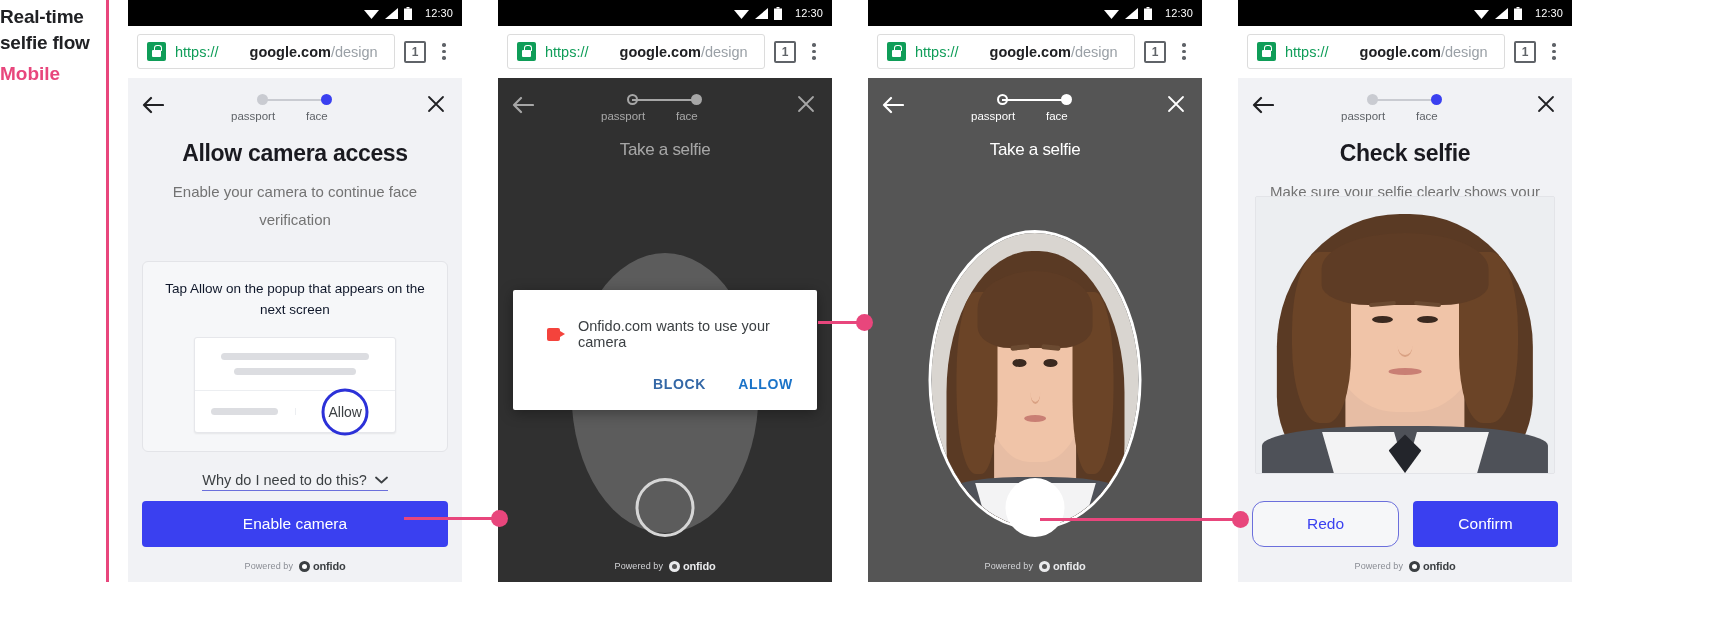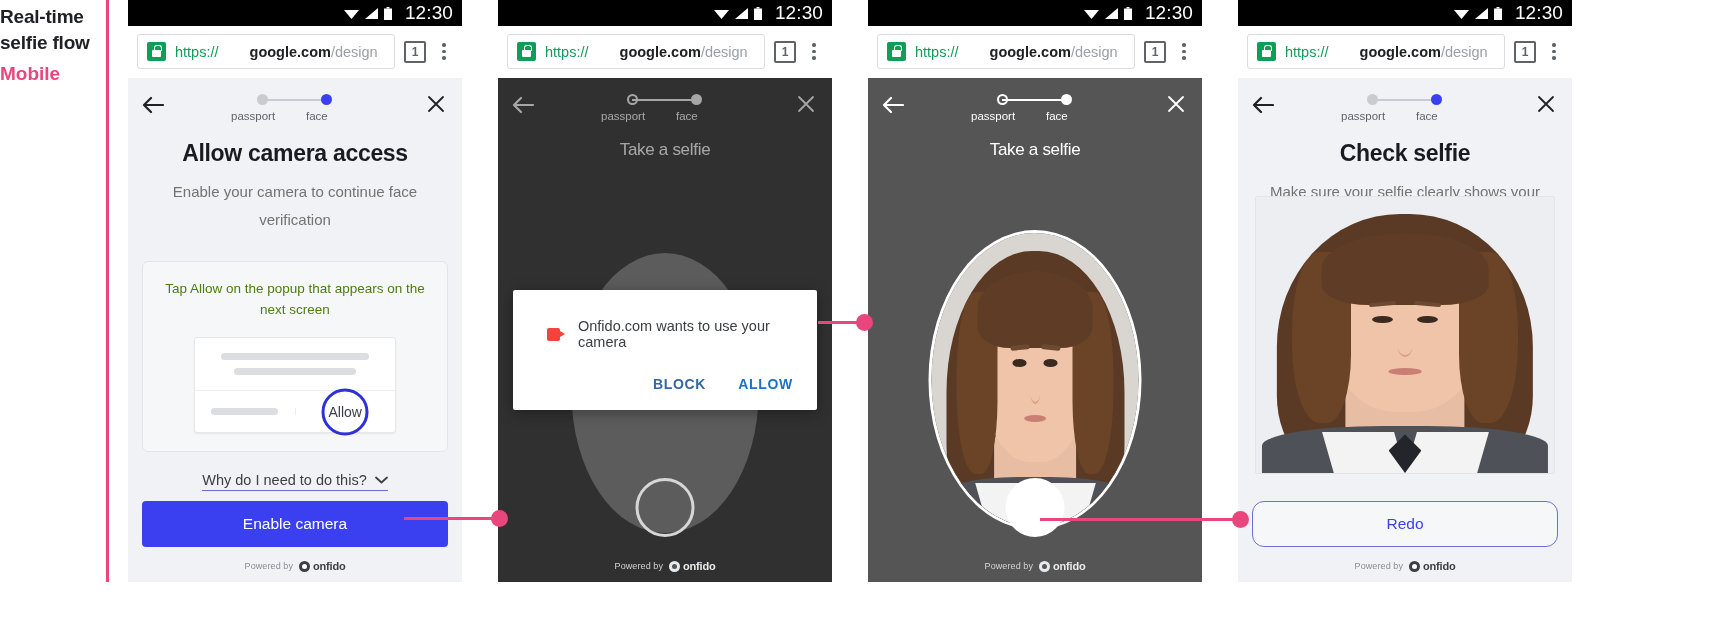--- a/index.html
+++ b/index.html
@@ -24,21 +24,21 @@
   #p1 { left:128px; }
   #p2 { left:498px; }
   #p3 { left:868px; }
   #p4 { left:1238px; }
 
   
   .statusbar {
     height:26px; background:#000; color:#fff; display:flex; align-items:center;
     justify-content:flex-end; gap:6px; padding-right:9px; font-size:13px;
   }
-  .statusbar .clock { font-size:19px; letter-spacing:0.1px;margin-left:7px; }
+  .statusbar .clock { font-size:11px; letter-spacing:0.1px;margin-left:7px; }
   .sig-wifi { width:15px; height:11px; }
   .sig-tri  { width:13px; height:11px; }
   .sig-bat  { width:8px; height:13px; }
 
   
   .urlbar-wrap { background:#fff; padding:8px 9px 9px 9px; display:flex; align-items:center; gap:9px; }
   .omnibox {
     flex:1; height:35px; border:1px solid #dcdcdc; border-radius:3px; background:#fff;
     display:flex; align-items:center; padding:0 9px; gap:9px; min-width:0;
   }
@@ -83,21 +83,21 @@
 
   .h1 { text-align:center; font-size:23px; font-weight:700; color:#1a1a20; letter-spacing:-0.3px; margin-top:6px; }
   .h1.light { color:#fff; font-weight:400; font-size:17px; }
   .sub { text-align:center; font-size:15px; color:#737373; line-height:28px; margin-top:11px; padding:0 26px; }
 
   
   .infocard {
     margin:27px 14px 0 14px; border:1px solid #e3e4e8; border-radius:6px; background:#f6f7f9;
     padding:16px 14px 18px 14px;
   }
-  .infocard .tip { text-align:center; font-size:13.5px; color:#4d7c0f; line-height:21px; }
+  .infocard .tip { text-align:center; font-size:13.5px; color:#0f172a; line-height:21px; }
   .mockdlg {
     margin:17px auto 0 auto; width:202px; background:#fff; border:1px solid #e6e7eb; border-radius:3px;
     box-shadow:0 1px 2px rgba(0,0,0,.07);
   }
   .mock-top { padding:15px 13px 15px 13px; }
   .mock-bar { height:7px; border-radius:4px; background:#dcdde1; }
   .mock-bar.b1 { width:148px; margin:0 auto 8px auto; }
   .mock-bar.b2 { width:122px; margin:0 auto; }
   .mock-bottom { display:flex; border-top:1px solid #eceef1; height:42px; align-items:center; }
   .mock-cell { flex:1; display:flex; align-items:center; justify-content:center; position:relative; }
@@ -525,20 +525,21 @@
             <div class="fa-browR"></div>
             <div class="fa-eyeL"></div>
             <div class="fa-eyeR"></div>
           <div class="fa-nose"></div>
             <div class="fa-mouth"></div>
         </div>
       </div>
 
       <div class="dual-btns">
         <div class="btn-outline">Redo</div>
+        <div class="btn-fill">Confirm</div>
       </div>
 
       <div class="poweredby">
         <span class="pb-text">Powered by</span>
         <span class="pb-logo">
           <span class="pb-mark"></span>
           <span class="pb-name">onfido</span>
         </span>
       </div>
     </div>

